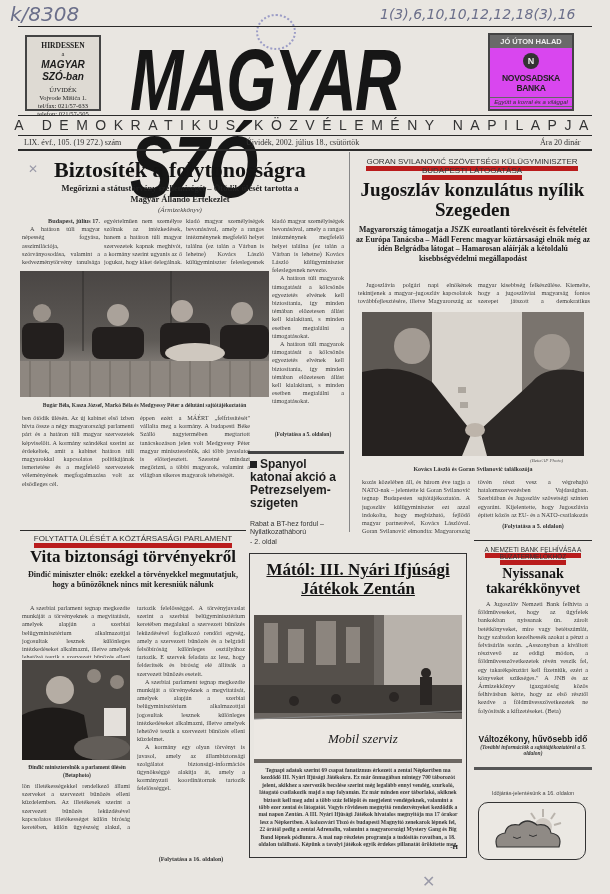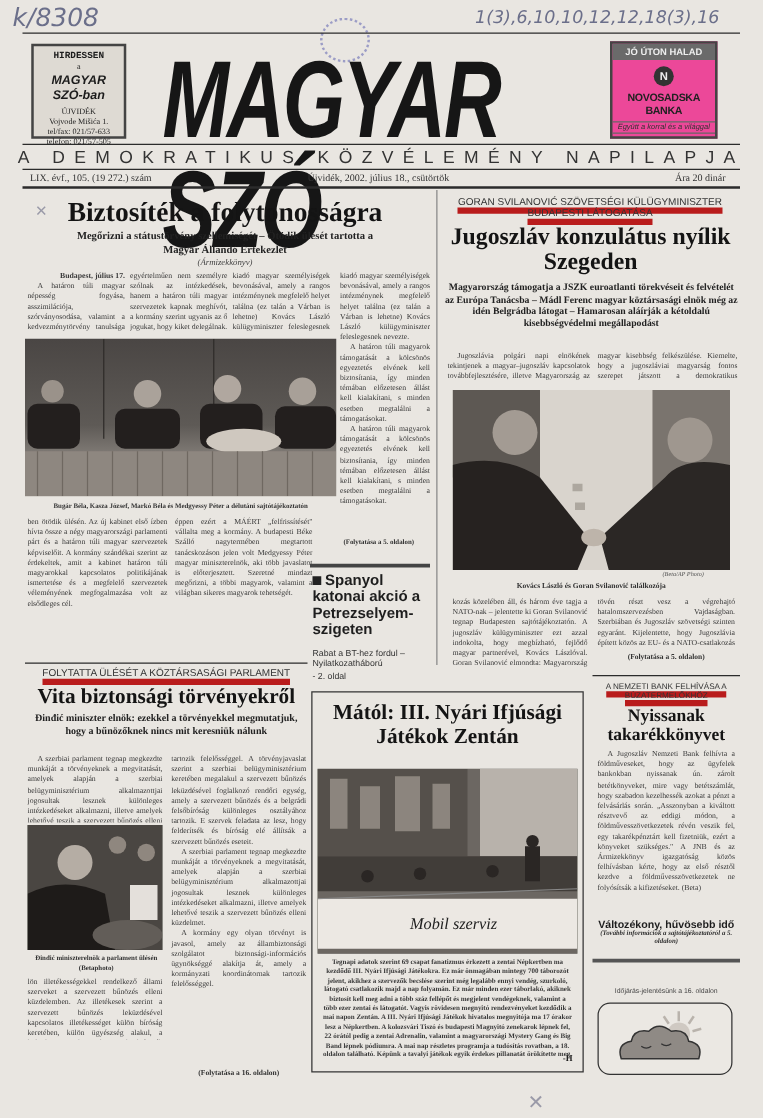--- a/index.html
+++ b/index.html
@@ -20,23 +20,23 @@
     transform: scaleX(0.82) scaleY(1.12); transform-origin: left top;
     color: #161616; line-height: 1;
   }
   .tagline {
     font-family: "Liberation Sans", "DejaVu Sans", sans-serif;
     font-size: 14px; letter-spacing: 7.5px; color: #333;
   }
   .meta { font-size: 8px; color: #333; }
   .box { border: 2px solid #444; background: #dedad3; }
   .adbox-left { text-align: center; font-size: 6.5px; line-height: 1.25; padding: 4px 2px; }
-  .adbox-left .hd { font-family: Liberation Mono, monospace; font-weight: bold; font-size: 7.5px; }
+  .adbox-left .hd { font-family: Liberation Serif, serif; font-weight: bold; font-size: 7.5px; }
   .adbox-left .brand { font-family: "Liberation Sans", sans-serif; font-weight: 900; font-style: italic; font-size: 10px; }
-  .adbox-right { background: #ec4899; text-align: center; font-family: "Liberation Sans", sans-serif; }
+  .adbox-right { background: #d946ef; text-align: center; font-family: "Liberation Sans", sans-serif; }
   .adbox-right .top { background: #6a6a6a; color: #eee; font-weight: bold; font-size: 7.5px; padding: 2px 0; }
   .bank-logo { width: 16px; height: 16px; border-radius: 50%; background: #333; color: #eee; font-size: 9px; font-weight: bold; line-height: 16px; margin: 5px auto 4px; }
   .bank-name { font-size: 8.5px; font-weight: bold; color: #222; letter-spacing: -0.3px; }
   .bank-slogan { font-size: 6px; font-style: italic; color: #333; margin-top: 4px; border-top: 1px solid #666; border-bottom: 1px solid #666; padding: 1px 0; }
   h1.head { font-family: "Liberation Serif", serif; font-weight: bold; color: #141414; text-align: center; line-height: 1.05; }
   .sub { font-weight: bold; text-align: center; font-size: 9.5px; line-height: 1.25; color: #222; }
   .kicker { font-family: "Liberation Sans", sans-serif; text-align: center; color: #333; font-size: 9.5px; line-height: 1.15; text-transform: uppercase; }
   .kicker span { border-bottom: 5px solid #b91c1c; }
   .body-text {
     font-size: 6.2px; line-height: 8.2px; color: #3a3a3a; text-align: justify;
@@ -230,21 +230,21 @@
   <div class="abs caption" style="left:22px;top:764px;width:110px;font-size:5.5px;">Đinđić miniszterelnök a parlament ülésén</div>
   <div class="abs caption" style="left:22px;top:772px;width:110px;font-size:5.5px;">(Betaphoto)</div>
 
   <div class="abs body-text" style="left:22px;top:782px;width:108px;height:50px;">
     <p style="text-indent:0">lön illetékességekkel rendelkező állami szerveket a szervezett bűnözés elleni küzdelemben. Az illetékesek szerint a szervezett bűnözés leküzdésével kapcsolatos illetékességet külön bíróság keretében, külön ügyészség alakul, a különleges ügyeket ezek a testületek fogják intézni.</p>
   </div>
   <div class="abs cont" style="left:137px;top:856px;width:108px;">(Folytatása a 16. oldalon)</div>
 </section>
 
 <section class="abs" style="left:249px;top:553px;width:218px;height:305px;border:1.5px solid #333;">
-  <h1 class="head" style="margin:6px 10px 17px;font-size:17px;line-height:19px;">Mától: III. Nyári Ifjúsági Játékok Zentán</h1>
+  <h1 class="head" style="margin:6px 10px 17px;font-size:17px;line-height:19px;text-decoration:underline;">Mától: III. Nyári Ifjúsági Játékok Zentán</h1>
   <div class="photo" style="margin:4px 4px 0;height:148px;background:#6e6a65;position:relative;">
     <svg width="208" height="148" viewBox="0 0 208 148">
       <rect x="0" y="0" width="208" height="148" fill="#6c6762"></rect>
       <rect x="130" y="0" width="78" height="70" fill="#b8b2ab"></rect>
       <path d="M0,0 L120,0 L120,70 L0,70 Z" fill="#55504b"></path>
       <g fill="#8c857e">
           <rect x="10" y="8" width="14" height="40"></rect>
           <rect x="34" y="14" width="16" height="34"></rect>
           <rect x="62" y="6" width="20" height="44"></rect>
           <rect x="92" y="12" width="14" height="36"></rect>

